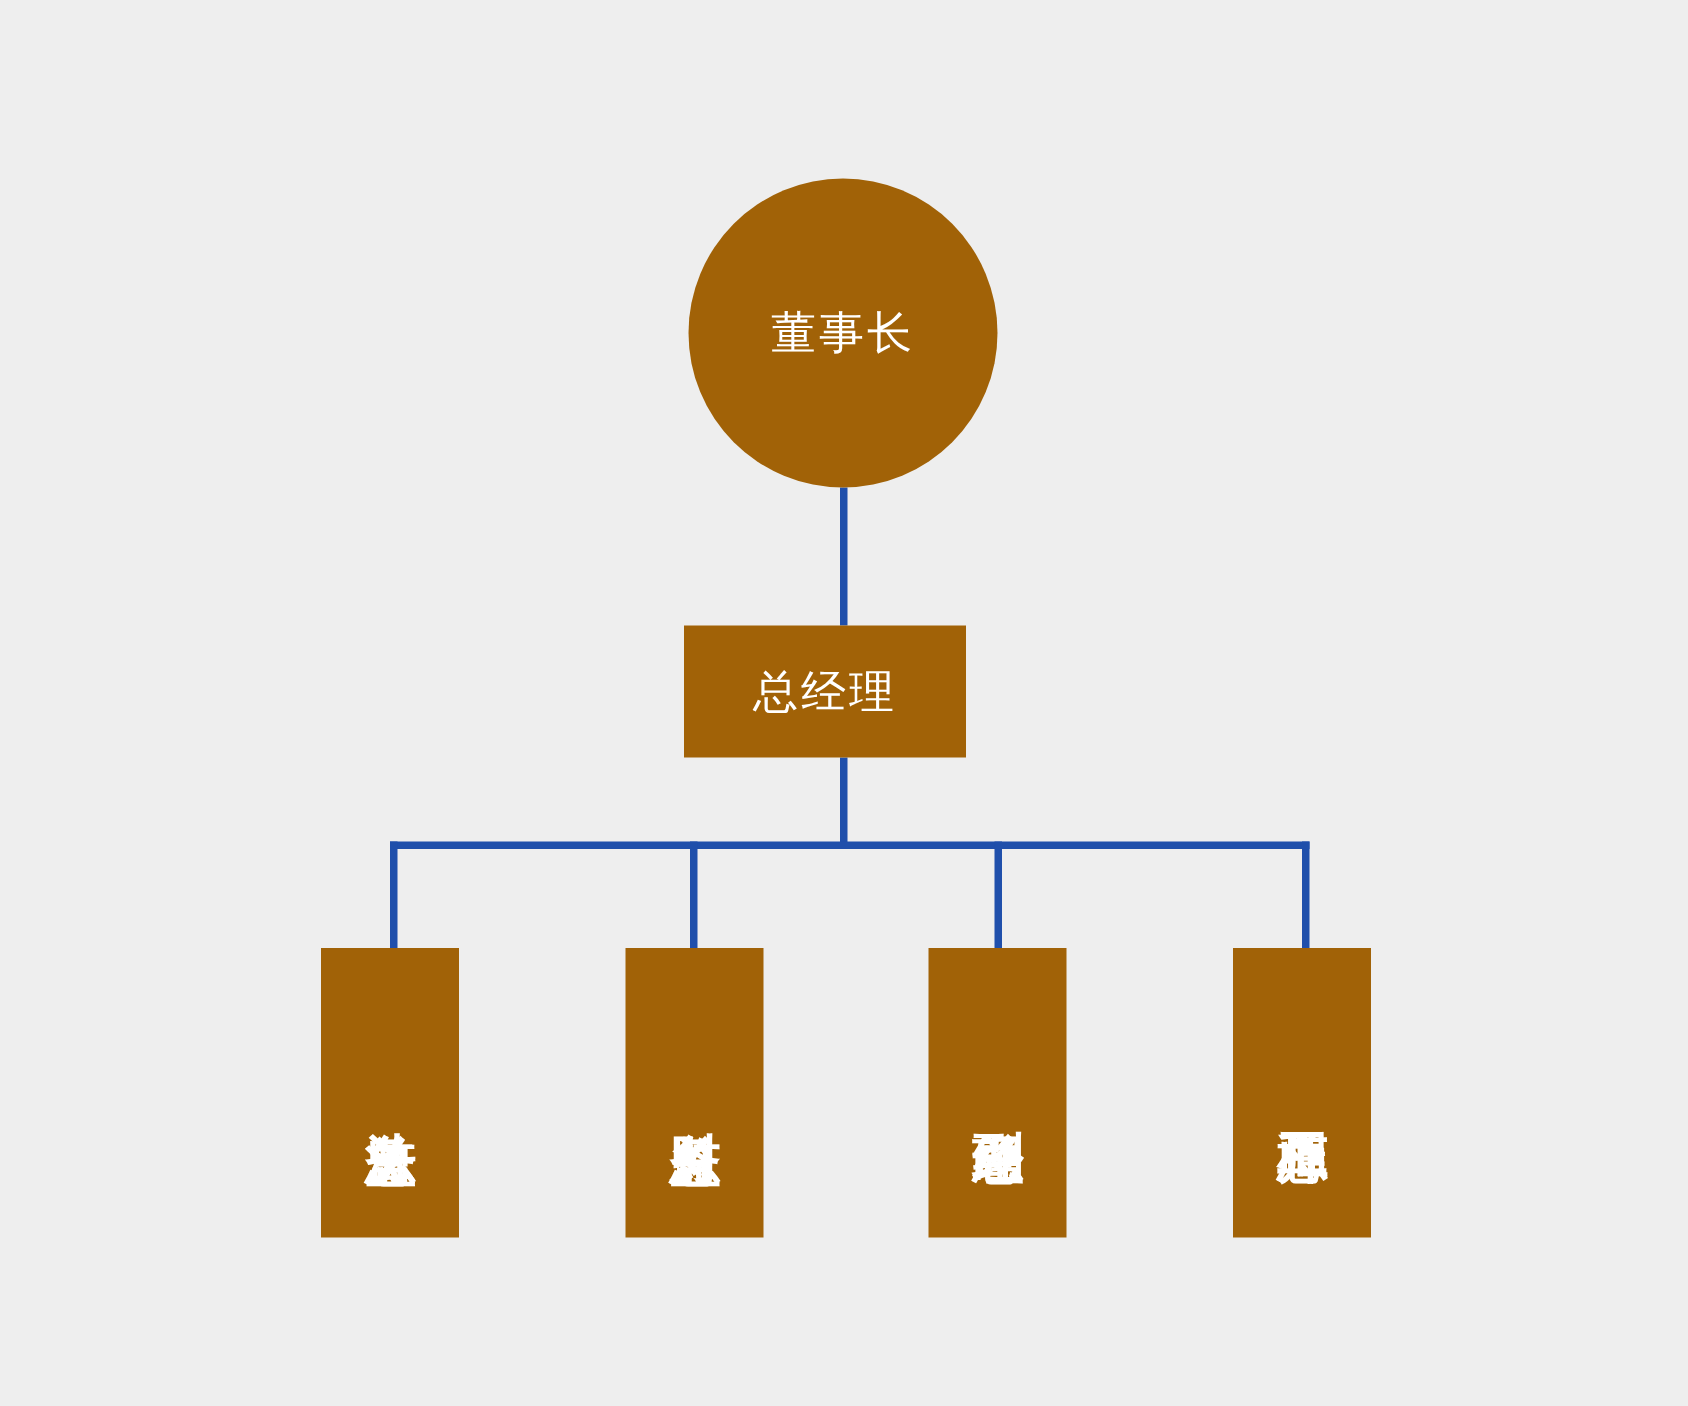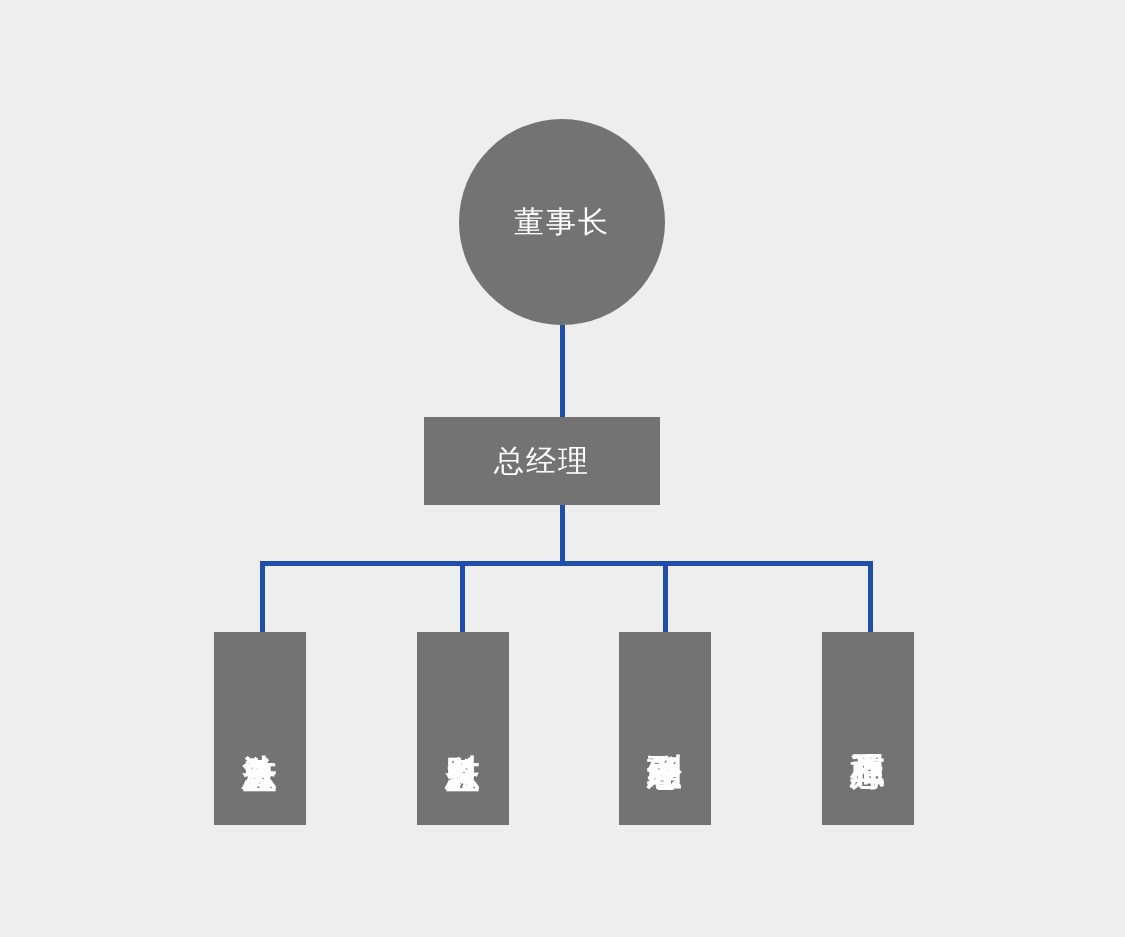--- a/index.html
+++ b/index.html
@@ -21,43 +21,43 @@
 
   
   .connector {
     position: absolute;
     background: #1f4fab;
   }
 
   
   .node {
     position: absolute;
-    background: #737373;
+    background: #a16207;
     color: #ffffff;
     display: flex;
     align-items: center;
     justify-content: center;
     box-sizing: border-box;
   }
   .node-root {
     left: 459px;
     top: 119px;
     width: 206px;
     height: 206px;
     border-radius: 50%;
   }
   .node-root .node-label {
     font-size: 30px;
     letter-spacing: 2px;
     font-weight: 400;
   }
   .node-gm {
-    left: 424px;
+    left: 456px;
     top: 417px;
-    width: 236px;
+    width: 188px;
     height: 88px;
   }
   .node-gm .node-label {
     font-size: 30px;
     letter-spacing: 2px;
     font-weight: 400;
   }
   .node-leaf {
     top: 632px;
     width: 92px;

